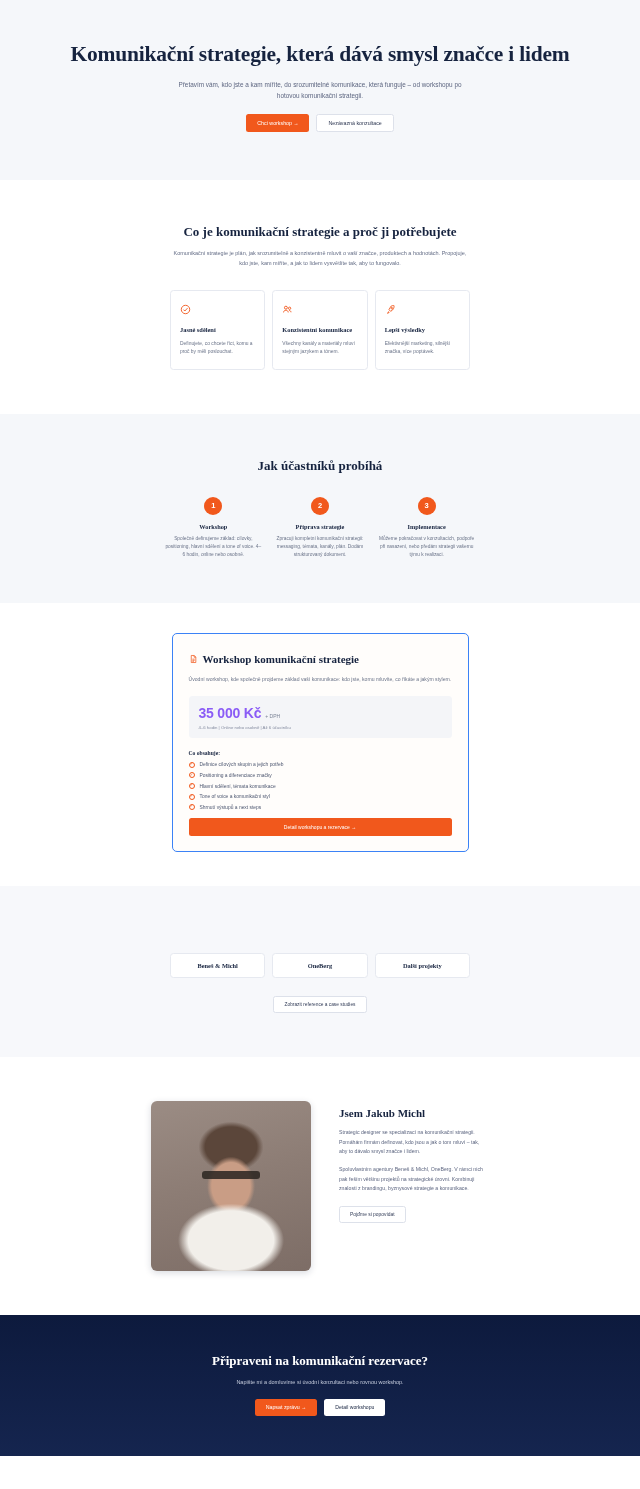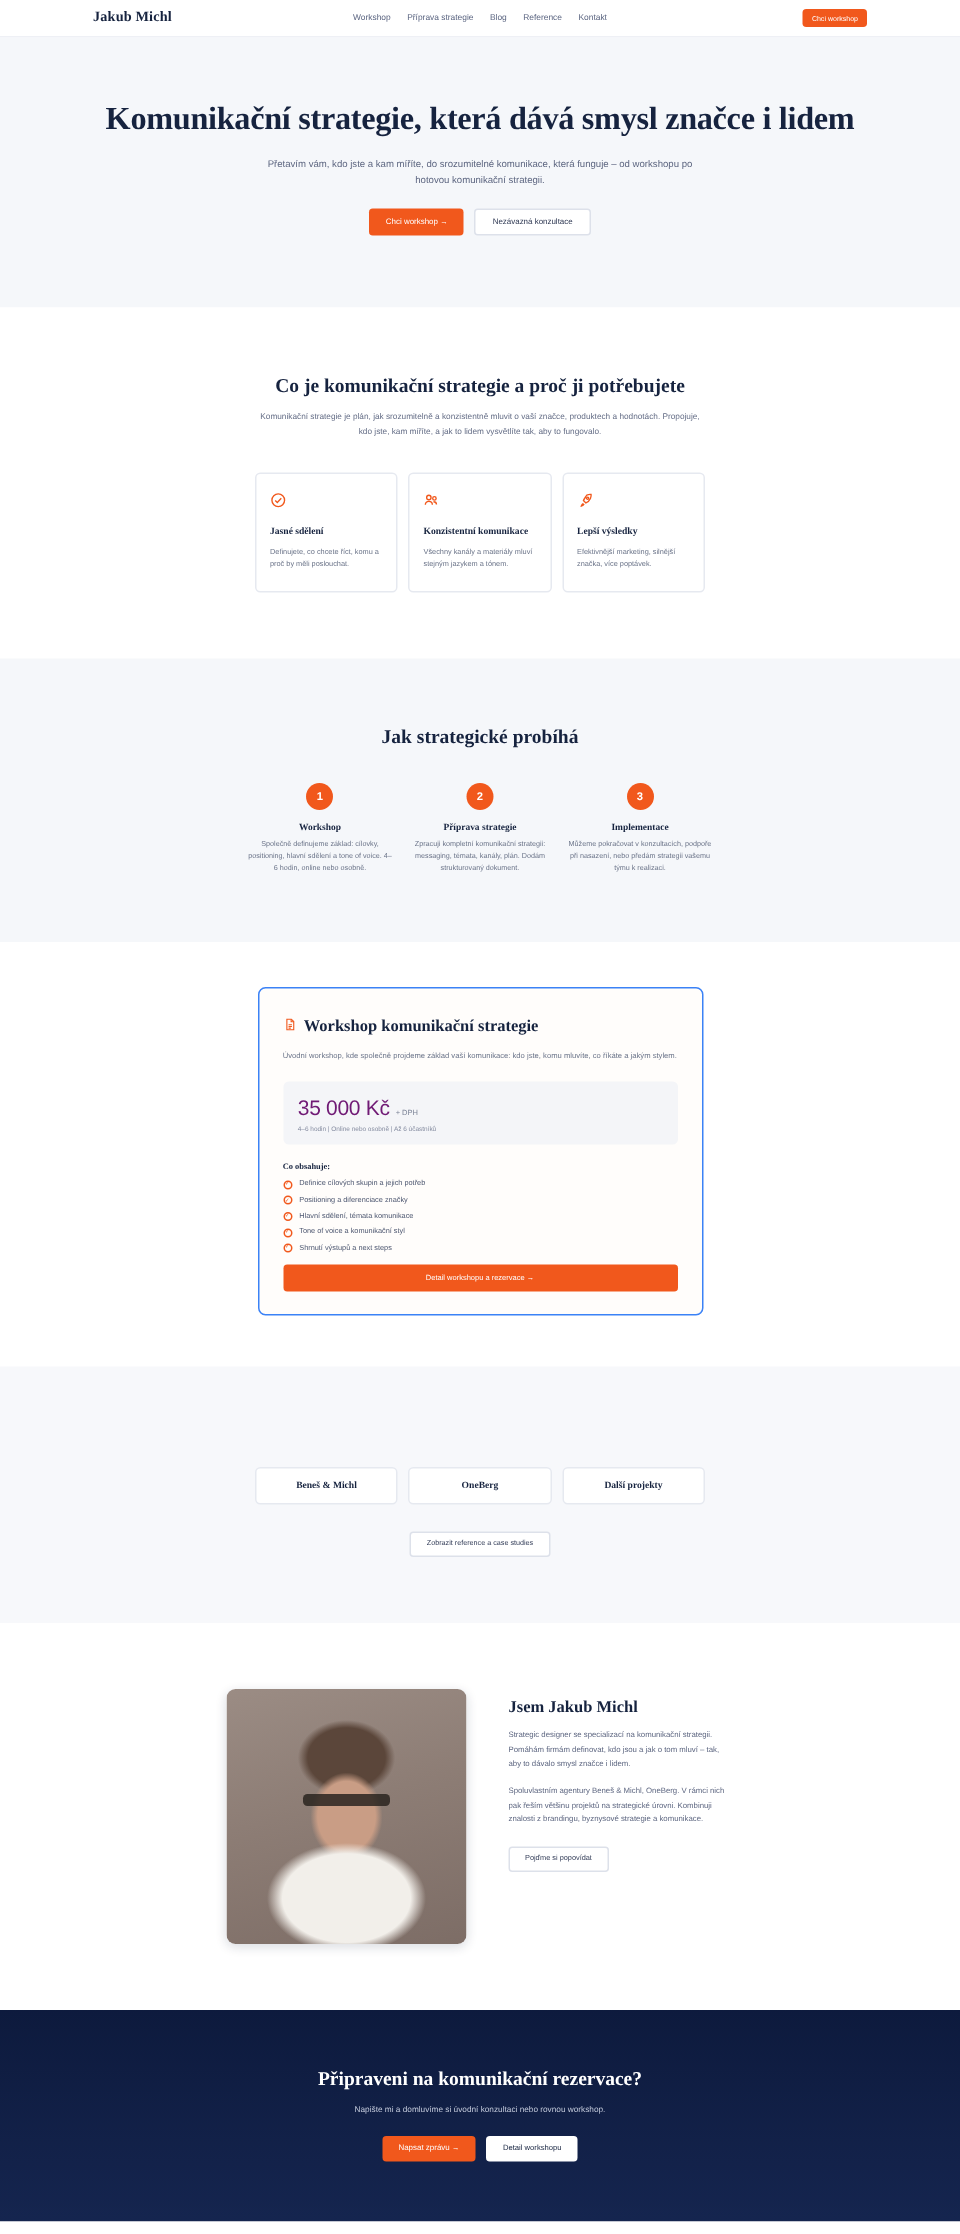--- a/index.html
+++ b/index.html
@@ -141,21 +141,21 @@
   .price-desc {
     font-size:5.1px; line-height:1.75; color:#6b7489;
     max-width:268px; margin-bottom:12px;
   }
   .price-box {
     background:#f4f5f8; border-radius:3.5px;
     padding:9px 10px 8px; margin-bottom:12px;
   }
   .price-row { display:flex; align-items:baseline; gap:4px; }
   .price-amt {
-    font-size:14px; font-weight:normal; color:#701a75; letter-spacing:-.2px;
+    font-size:14px; font-weight:bold; color:#8b5cf6; letter-spacing:-.2px;
   }
   .price-vat { font-size:5px; color:#7b8396; }
   .price-meta { margin-top:4px; font-size:4.3px; color:#858ca0; }
   .incl-title {
     font-family:"Liberation Serif", serif;
     font-size:5.6px; font-weight:bold; color:#16233f; margin-bottom:6px;
   }
   .incl-list { list-style:none; }
   .incl-list li {
     display:flex; align-items:center; gap:5px;
@@ -238,31 +238,20 @@
   .btn-white {
     background:#fff; color:#16233f; border:none;
     font-size:5.1px; padding:5.2px 11px; border-radius:2.5px; cursor:pointer;
   }
 </style>
 </head>
 <body>
 
 <div class="page">
 
-  <div class="nav">
-    <div class="brand">Jakub Michl</div>
-    <div class="nav-links">
-      <a>Workshop</a>
-      <a>Příprava strategie</a>
-      <a>Blog</a>
-      <a>Reference</a>
-      <a>Kontakt</a>
-    </div>
-    <button class="nav-cta">Chci workshop</button>
-  </div>
 
   <div class="hero">
     <h1>Komunikační strategie, která dává smysl značce i lidem</h1>
     <p>Přetavím vám, kdo jste a kam míříte, do srozumitelné komunikace, která funguje – od workshopu po hotovou komunikační strategii.</p>
     <div class="hero-btns">
       <button class="btn-primary">
         <span>Chci workshop</span>
         <span class="arrow">→</span>
       </button>
       <button class="btn-ghost">Nezávazná konzultace</button>
@@ -306,21 +295,21 @@
             <path d="M8.7 16.4c-1.5.6-2.6 2-3.1 4 2-.5 3.4-1.6 4-3.1"></path>
           </svg>
         </span>
         <h3>Lepší výsledky</h3>
         <p>Efektivnější marketing, silnější značka, více poptávek.</p>
       </div>
     </div>
   </div>
 
   <div class="sec sec-gray">
-    <h2 class="sec-title">Jak strategické probíhá</h2>
+    <h2 class="sec-title">Jak účastníků probíhá</h2>
     <div class="steps">
       <div class="step">
         <div class="step-num">1</div>
         <h3>Workshop</h3>
         <p>Společně definujeme základ: cílovky, positioning, hlavní sdělení a tone of voice. 4–6 hodin, online nebo osobně.</p>
       </div>
       <div class="step">
         <div class="step-num">2</div>
         <h3>Příprava strategie</h3>
         <p>Zpracuji kompletní komunikační strategii: messaging, témata, kanály, plán. Dodám strukturovaný dokument.</p>

